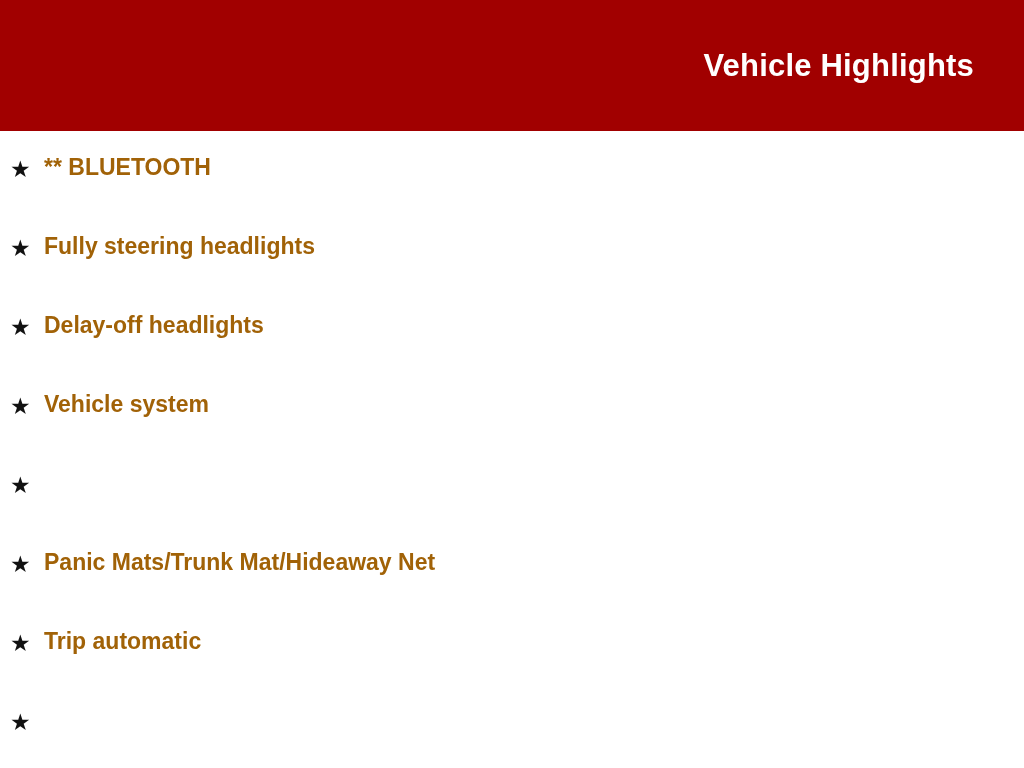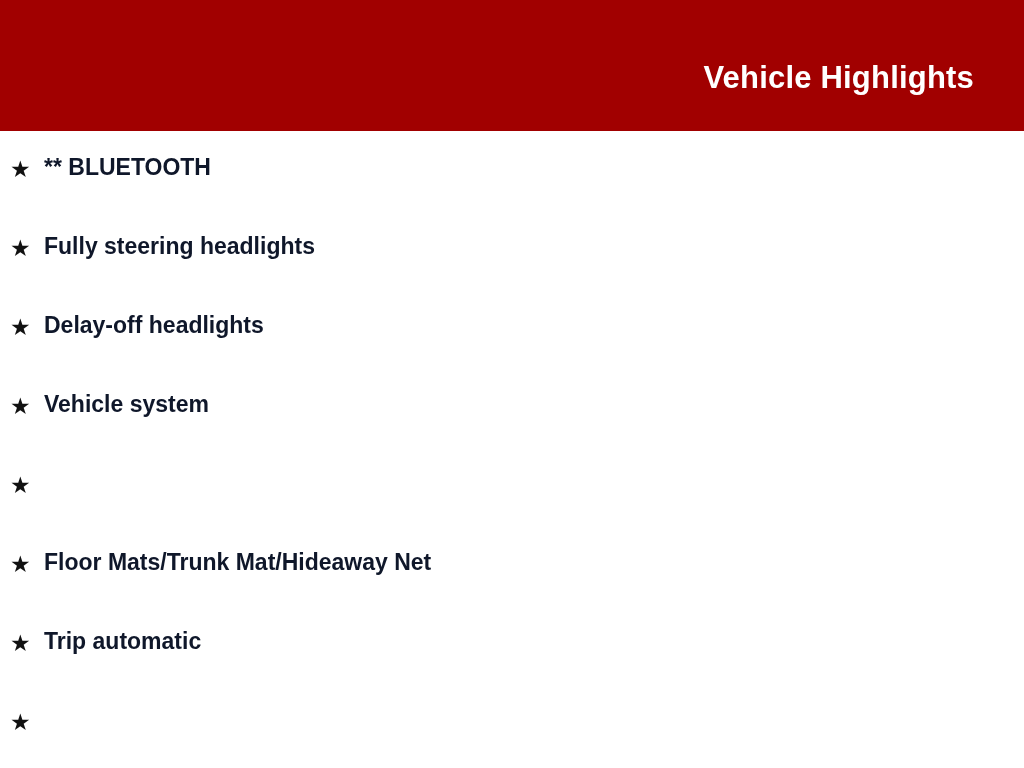--- a/index.html
+++ b/index.html
@@ -24,21 +24,21 @@
     top: 0;
     left: 0;
     width: 1024px;
     height: 131px;
     background: #a10000;
     box-sizing: border-box;
   }
   .header-title {
     position: absolute;
     right: 50px;
-    top: 60px;
+    top: 48px;
     color: #ffffff;
     font-size: 31px;
     font-weight: bold;
     letter-spacing: 0.2px;
     white-space: nowrap;
   }
   .features-list {
     position: absolute;
     top: 131px;
     left: 0;
@@ -59,21 +59,21 @@
     font-size: 23px;
     line-height: 28px;
     color: #111111;
     text-align: left;
     padding-top: 2px;
   }
   .feature-label {
     font-size: 23px;
     line-height: 28px;
     font-weight: bold;
-    color: #0f172a;
+    color: #a16207;
     white-space: nowrap;
   }
 </style>
 </head>
 <body>
 
 <div class="page">
 
   <div class="header-bar">
     <div class="header-title">Vehicle Highlights</div>
@@ -100,21 +100,21 @@
       <span class="bullet-star">★</span>
       <span class="feature-label">Vehicle system</span>
     </div>
 
     <div class="feature-row">
       <span class="bullet-star">★</span>
     </div>
 
     <div class="feature-row">
       <span class="bullet-star">★</span>
-      <span class="feature-label">Floor Mats/Trunk Mat/Hideaway Net</span>
+      <span class="feature-label">Panic Mats/Trunk Mat/Hideaway Net</span>
     </div>
 
     <div class="feature-row">
       <span class="bullet-star">★</span>
       <span class="feature-label">Trip automatic</span>
     </div>
 
     <div class="feature-row">
       <span class="bullet-star">★</span>
     </div>

